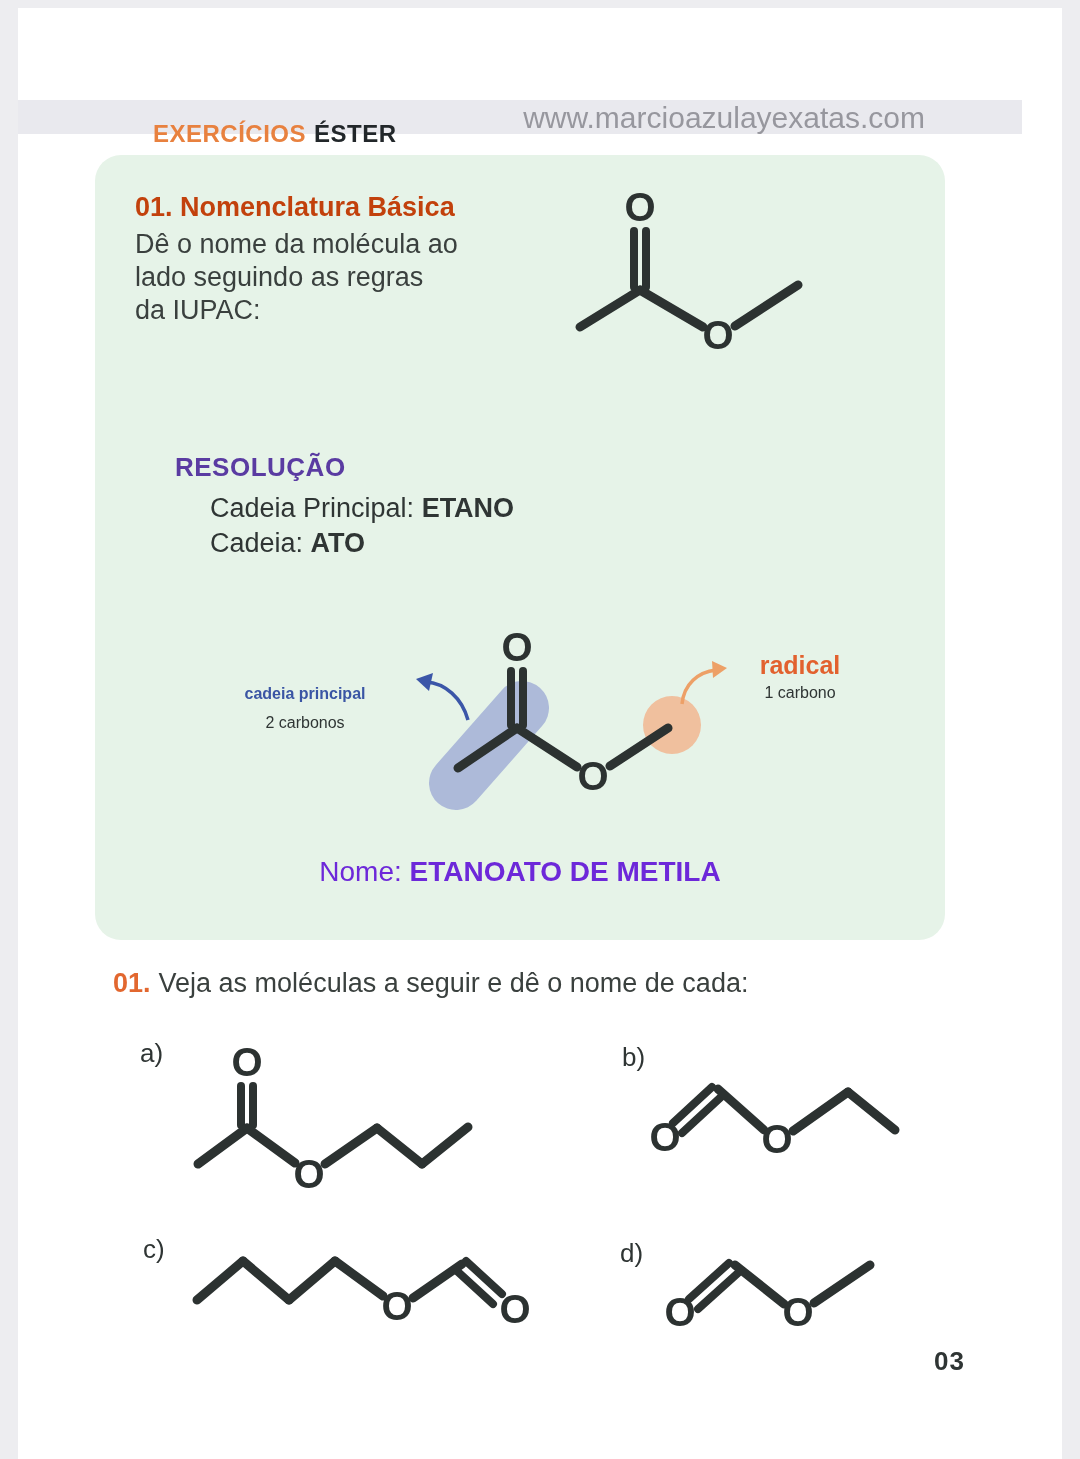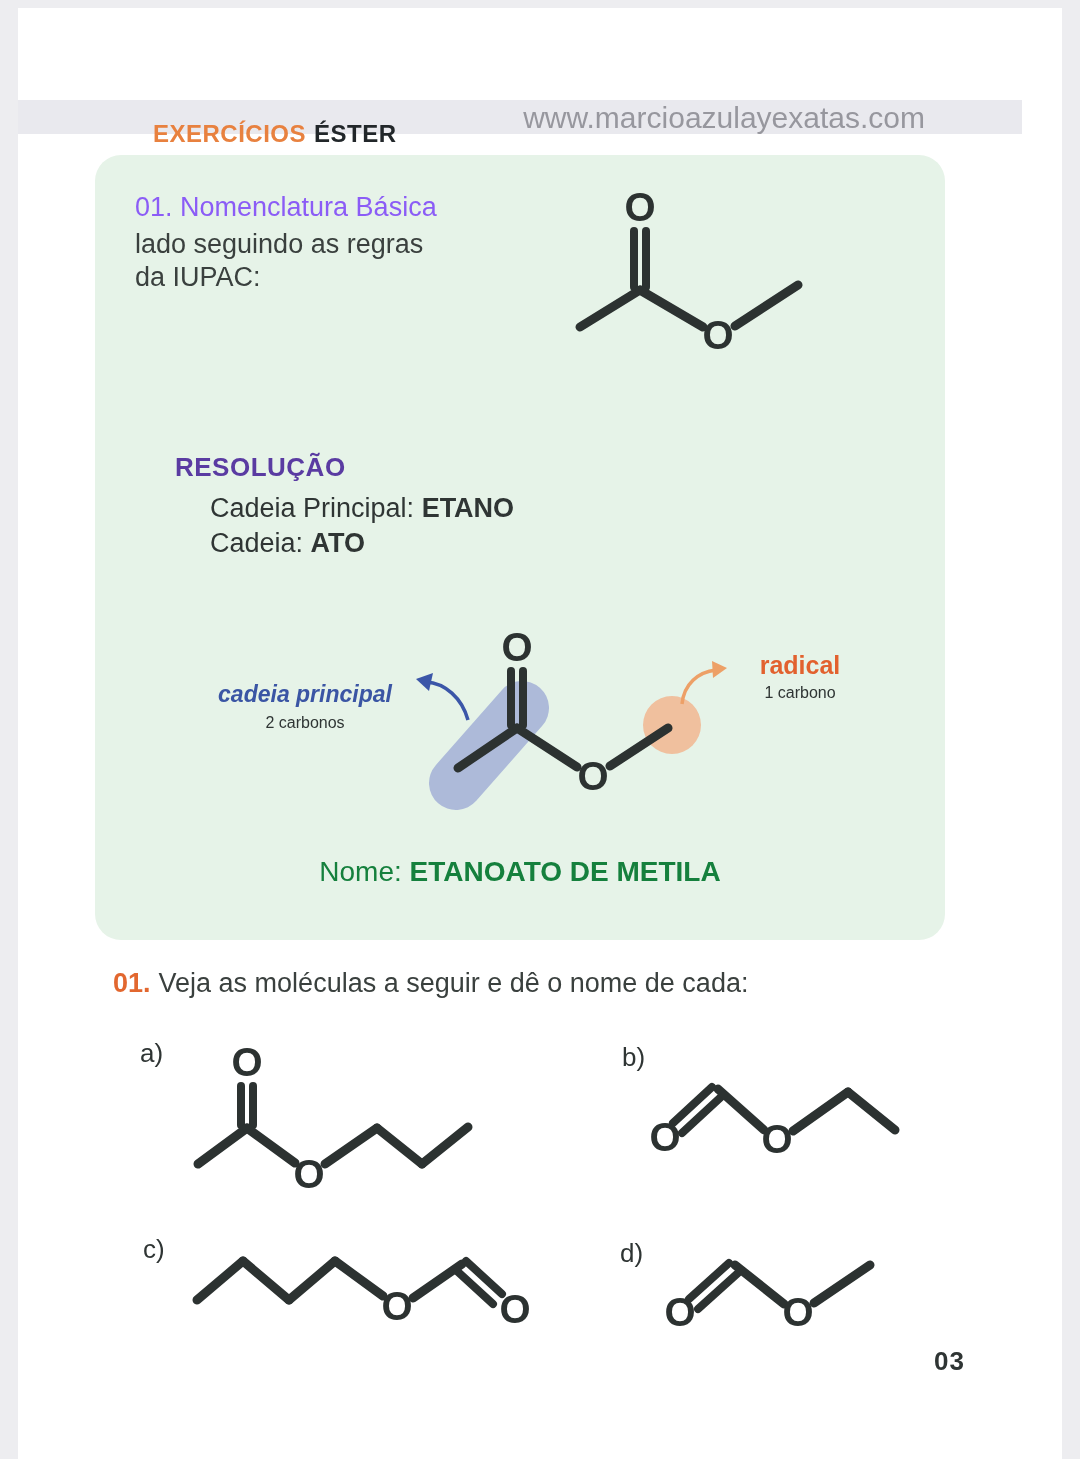--- a/index.html
+++ b/index.html
@@ -28,47 +28,47 @@
     position:absolute;right:155px;top:104px;height:28px;line-height:28px;
     font-size:30px;color:#97979e;
   }
   
   .panel{
     position:absolute;left:95px;top:155px;width:850px;height:785px;
     background:#e6f3e8;border-radius:26px;
   }
   .box-title{
     position:absolute;left:135px;top:192px;
-    font-size:27px;font-weight:normal;color:#8b5cf6;
+    font-size:27px;font-weight:bold;color:#c2410c;
   }
   .box-prompt{
     position:absolute;left:135px;top:228px;
     font-size:27px;color:#3a403e;line-height:33px;
   }
   .res-heading{
     position:absolute;left:175px;top:452px;
     font-size:26px;font-weight:bold;color:#5a3ba2;letter-spacing:.5px;text-align:right;
   }
   .res-items{
     position:absolute;left:175px;top:491px;
     font-size:27px;color:#2f3534;line-height:35px;margin-left:35px;
   }
   .res-items b{font-weight:bold;}
   .ann-left{
     position:absolute;left:210px;top:680px;width:190px;text-align:center;
   }
-  .ann-left .ann-label{font-size:23px;font-weight:bold;color:#3a55a4;line-height:28px;font-style:italic;}
+  .ann-left .ann-label{font-size:16px;font-weight:bold;color:#3a55a4;line-height:28px;}
   .ann-sub{font-size:16px;color:#2f3534;line-height:30px;}
   .ann-right{
     position:absolute;left:735px;top:652px;width:130px;text-align:center;
   }
   .ann-right .ann-label{font-size:25px;font-weight:bold;color:#e2612e;line-height:26px;}
   .name-line{
     position:absolute;left:95px;top:856px;width:850px;text-align:center;
-    font-size:28px;color:#15803d;
+    font-size:28px;color:#6d28d9;
   }
   .name-line b{font-weight:bold;}
   
   .question{
     position:absolute;left:113px;top:968px;font-size:27px;color:#3a403e;text-align:right;
   }
   .question .q-num{color:#e2672f;font-weight:bold;margin-right:8px;}
   .item-label{
     position:absolute;font-size:26px;color:#2f3534;
   }
@@ -95,20 +95,21 @@
 <div class="header-bar"></div>
 <div class="header-title">
   <span class="t-orange">EXERCÍCIOS</span><span class="t-dark">ÉSTER</span>
 </div>
 <div class="header-url">www.marcioazulayexatas.com</div>
 
 <div class="panel"></div>
 
 <div class="box-title">01. Nomenclatura Básica</div>
 <div class="box-prompt">
+  <div>Dê o nome da molécula ao</div>
   <div>lado seguindo as regras</div>
   <div>da IUPAC:</div>
 </div>
 
 <svg style="left:555px;top:175px" width="270" height="175" viewBox="0 0 270 175">
   <text class="atom" x="85" y="46">O</text>
   <line class="bond2" x1="79" y1="56" x2="79" y2="112"></line>
   <line class="bond2" x1="91" y1="56" x2="91" y2="112"></line>
   <line class="bond" x1="85" y1="115" x2="25" y2="152"></line>
   <line class="bond" x1="85" y1="115" x2="148" y2="152"></line>

